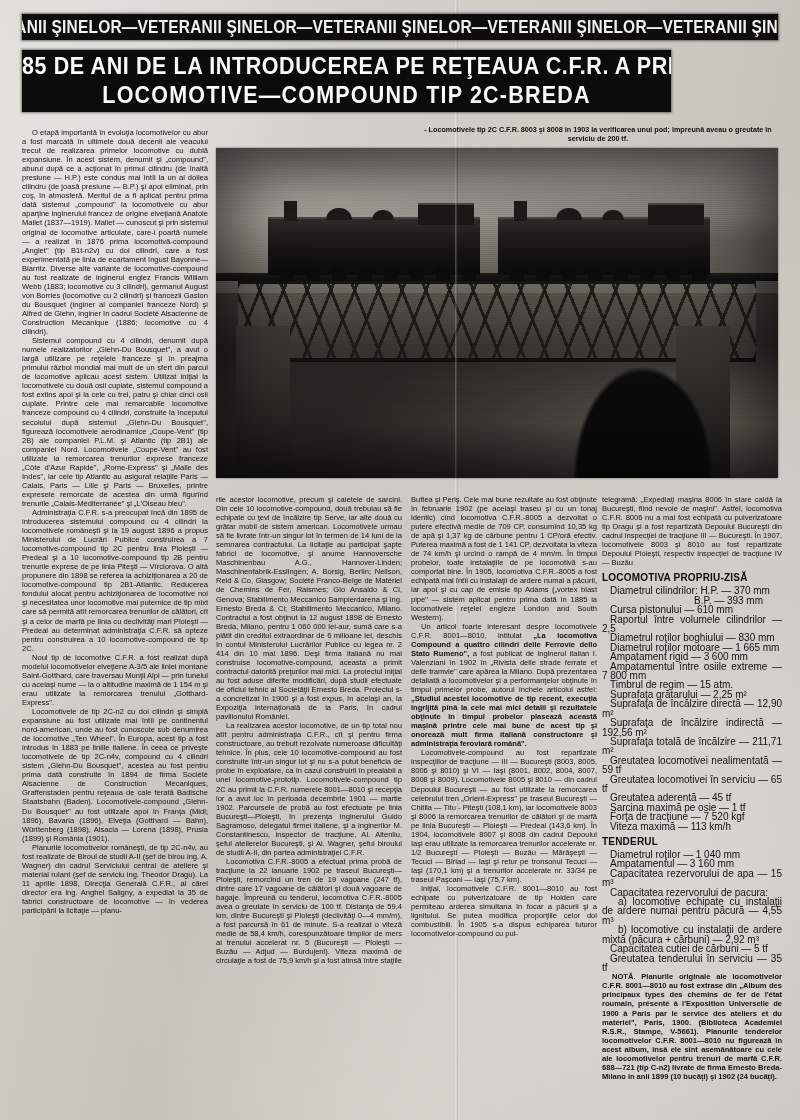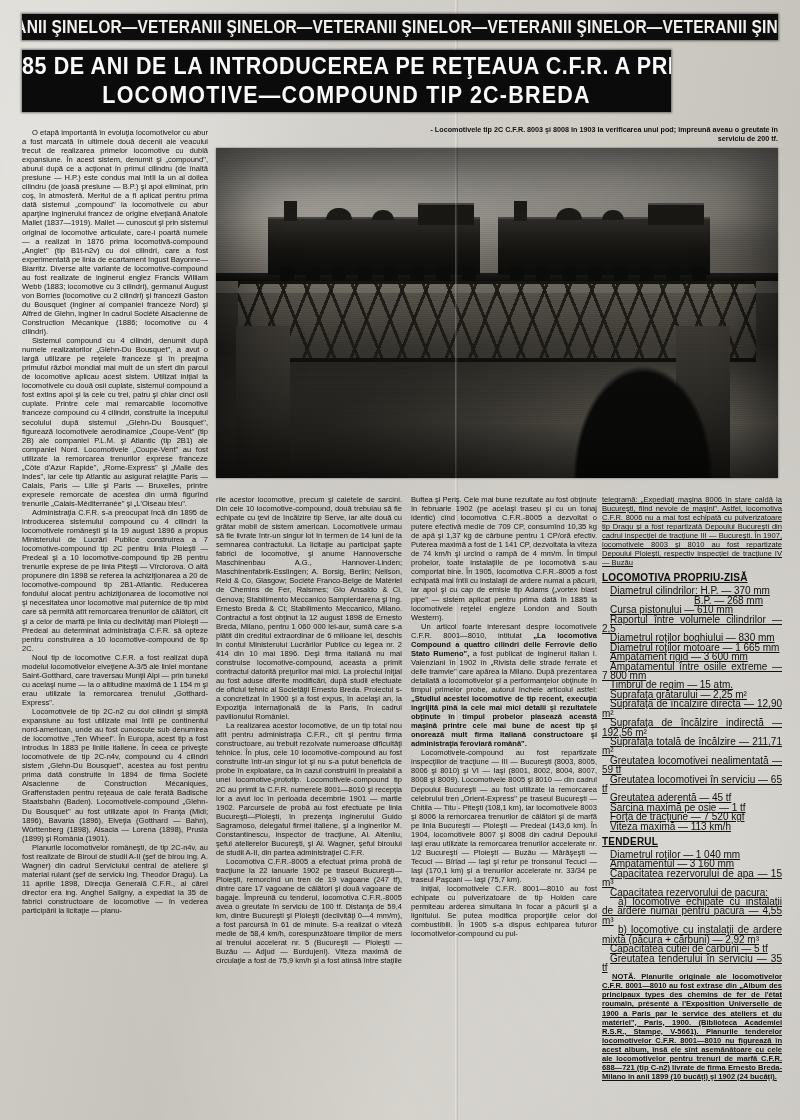--- a/index.html
+++ b/index.html
@@ -105,33 +105,33 @@
     word-spacing: -0.1px;
     margin-top: 8px;
   }
   .col p { margin: 0; text-indent: 10px; }
   .col p.noind { text-indent: 0; }
   .col b { font-weight: bold; }
 
   #col1 { left: 22px; top: 120px; width: 186px; }
   #col2 { left: 216px; top: 487px; width: 186px; }
   #col3 { left: 411px; top: 487px; width: 186px; }
-  #col4 { left: 602px; top: 487px; width: 180px; text-decoration: underline; }
+  #col4 { left: 602px; top: 487px; width: 180px; }
 
   
   .photo-caption {
     position: absolute;
     left: 418px;
     top: 126px;
     width: 360px;
     font-size: 7.2px;
     line-height: 8.6px;
     font-weight: bold;
     color: #0f0f0f;
-    text-align: right;
+    text-align: center;
   }
   .photo {
     position: absolute;
     left: 216px;
     top: 148px;
     width: 562px;
     height: 330px;
     overflow: hidden;
     background: #2a2a28;
     box-shadow: 0 0 2px rgba(0,0,0,.5);
@@ -308,21 +308,21 @@
       <p>Locomotivele-compound au fost repartizate inspecţiilor de tracţiune — III — Bucureşti (8003, 8005, 8006 şi 8010) şi VI — Iaşi (8001, 8002, 8004, 8007, 8008 şi 8009). Locomotivele 8005 şi 8010 — din cadrul Depoului Bucureşti — au fost utilizate la remorcarea celebrului tren „Orient-Express" pe traseul Bucureşti — Chitila — Titu - Piteşti (108,1 km), iar locomotivele 8003 şi 8006 la remorcarea trenurilor de călători şi de marfă pe linia Bucureşti — Ploieşti — Predeal (143,6 km). În 1904, locomotivele 8007 şi 8008 din cadrul Depoului Iaşi erau utilizate la remorcarea trenurilor accelerate nr. 1/2 Bucureşti — Ploieşti — Buzău — Mărăşeşti — Tecuci — Bîrlad — Iaşi şi retur pe tronsonul Tecuci — Iaşi (170,1 km) şi a trenurilor accelerate nr. 33/34 pe traseul Paşcani — Iaşi (75,7 km).</p>
       <p>Iniţial, locomotivele C.F.R. 8001—8010 au fost echipate cu pulverizatoare de tip Holden care permiteau arderea simultana în focar a păcurii şi a lignitului. Se putea modifica proporţiile celor doi combustibili. În 1905 s-a dispus echiparea tuturor locomotivelor-compound cu pul-</p>
     </div>
 
     <div class="col" id="col4">
       <p class="noind">telegramă: „Expediaţi maşina 8006 în stare caldă la Bucureşti, fiind nevoie de maşini". Astfel, locomotiva C.F.R. 8006 nu a mai fost echipată cu pulverizatoare tip Dragu şi a fost repartizată Depoului Bucureşti din cadrul inspecţiei de tracţiune III — Bucureşti. În 1907, locomotivele 8003 şi 8010 au fost repartizate Depoului Ploieşti, respectiv inspecţiei de tracţiune IV — Buzău</p>
 
       <div class="spec-head">LOCOMOTIVA PROPRIU-ZISĂ</div>
       <div class="spec-list">
         <p class="sl">Diametrul cilindrilor: H.P. — 370 mm</p>
-        <p class="sl" style="text-indent:92px">B.P. — 268 mm</p>
+        <p class="sl" style="text-indent:92px">B.P. — 393 mm</p>
         <p class="sl">Cursa pistonului — 610 mm</p>
         <p class="sl">Raportul între volumele cilindrilor — 2,5</p>
         <p class="sl">Diametrul roţilor boghiului — 830 mm</p>
         <p class="sl">Diametrul roţilor motoare — 1 665 mm</p>
         <p class="sl">Ampatament rigid — 3 600 mm</p>
         <p class="sl">Ampatamentul între osiile extreme — 7 800 mm</p>
         <p class="sl">Timbrul de regim — 15 atm.</p>
         <p class="sl">Suprafaţa grătarului — 2,25 m²</p>
         <p class="sl">Suprafaţa de încălzire directă — 12,90 m²</p>
         <p class="sl">Suprafaţa de încălzire indirectă — 192,56 m²</p>

